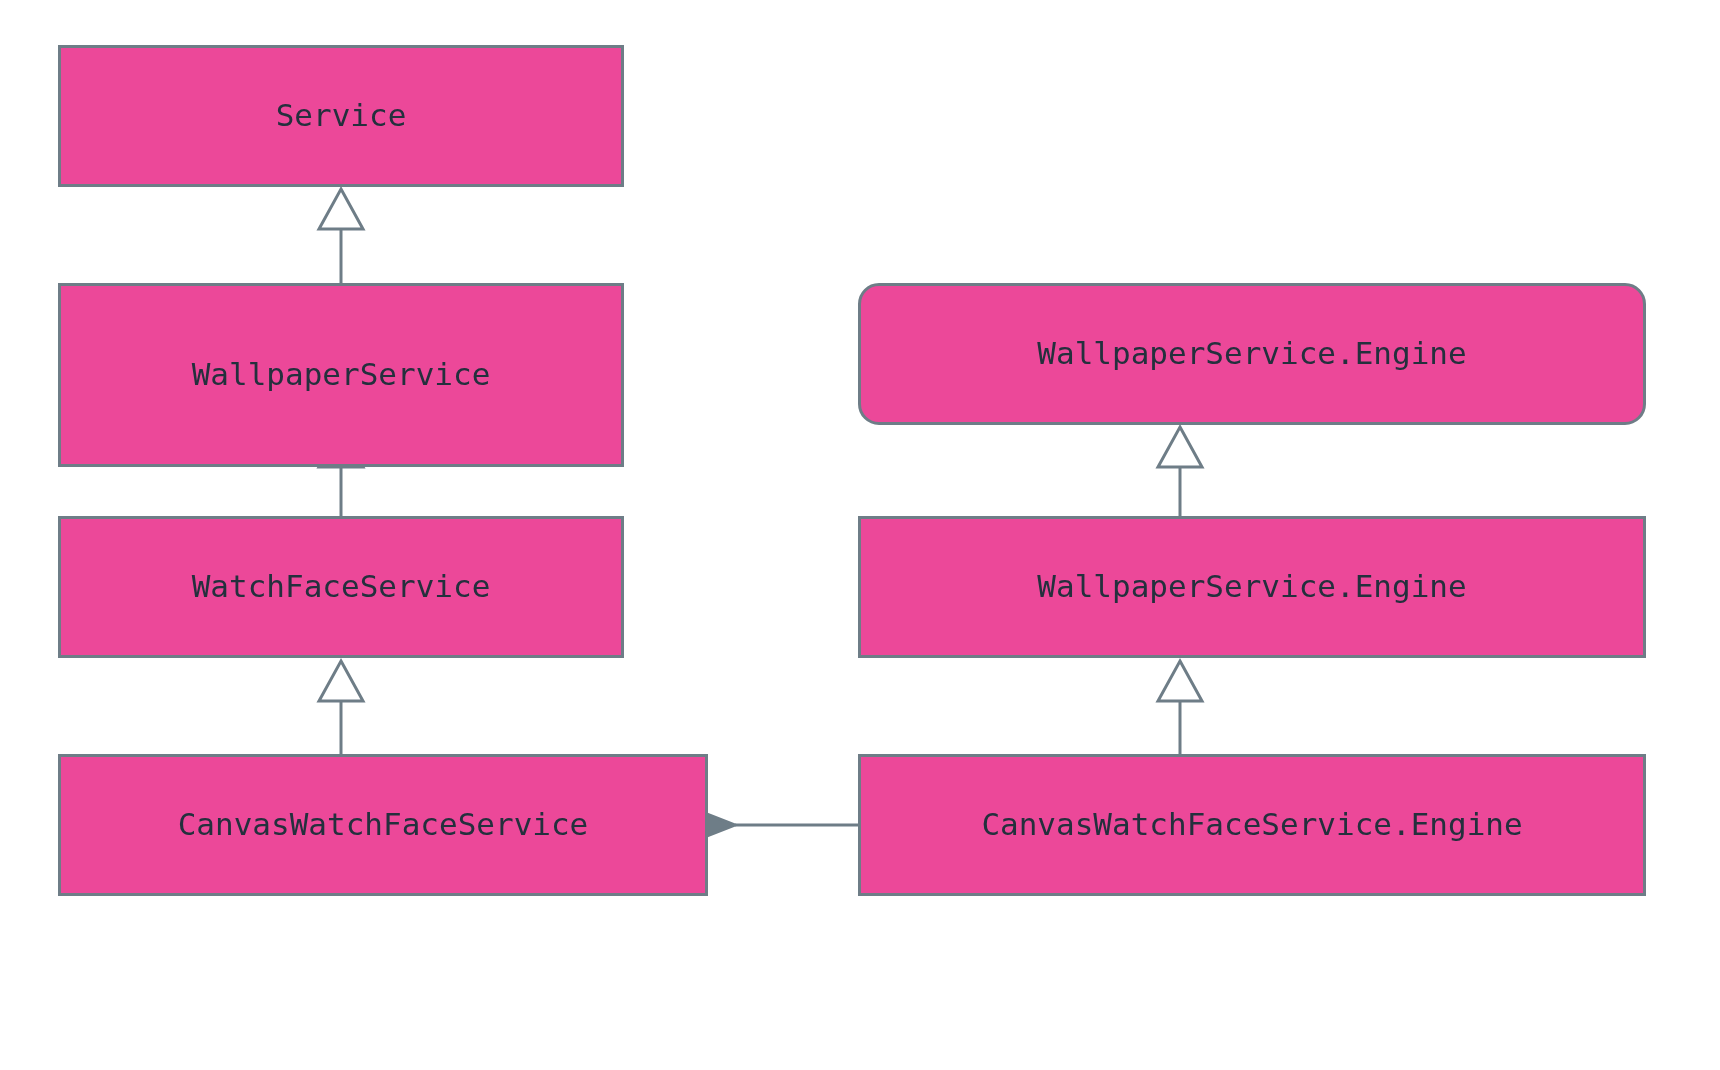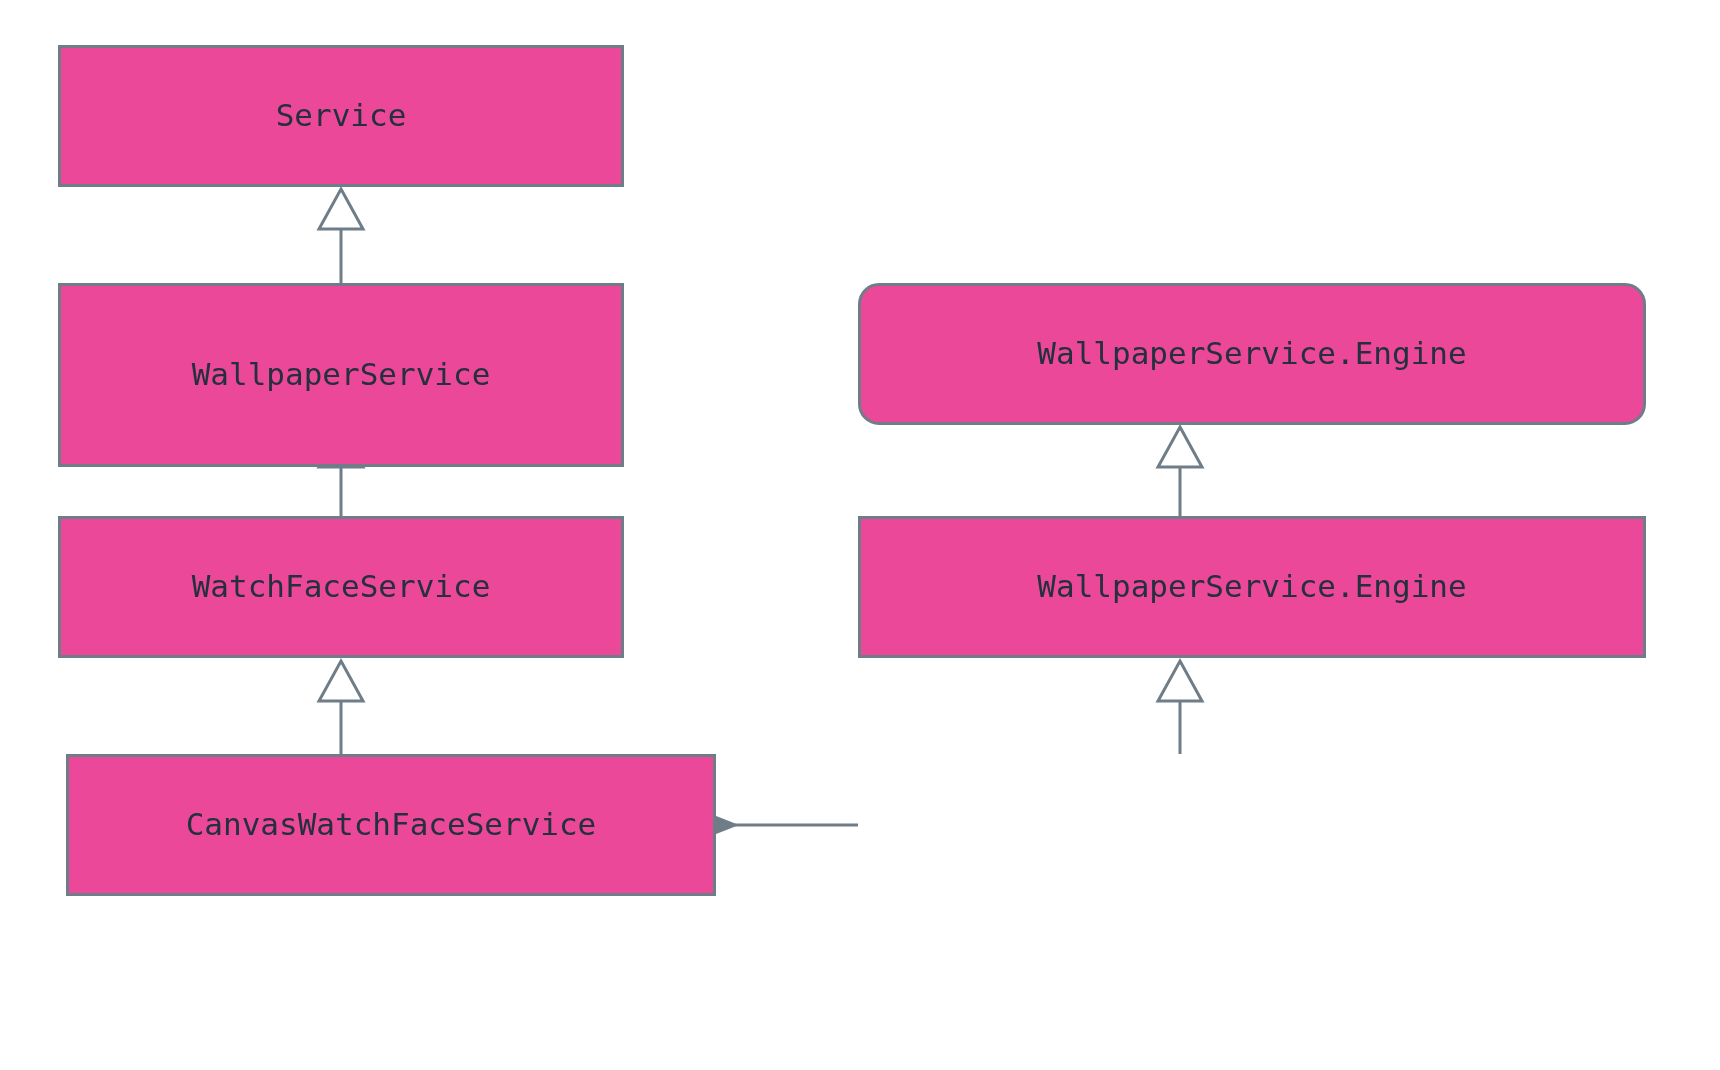--- a/index.html
+++ b/index.html
@@ -90,26 +90,29 @@
   </div>
 
   <div class="uml-class-box" style="left:58px; top:283px; width:566px; height:184px;">
     <span class="uml-class-name">WallpaperService</span>
   </div>
 
   <div class="uml-class-box" style="left:58px; top:516px; width:566px; height:142px;text-align:center;">
     <span class="uml-class-name">WatchFaceService</span>
   </div>
 
-  <div class="uml-class-box" style="left:58px; top:754px; width:650px; height:142px;margin-left:8px;">
+  <div class="uml-class-box" style="left:58px; top:754px; width:650px; height:142px;">
     <span class="uml-class-name">CanvasWatchFaceService</span>
   </div>
 
   <div class="uml-class-box" style="left:858px; top:283px; width:788px; height:142px;border-radius:21px;">
     <span class="uml-class-name">WallpaperService.Engine</span>
   </div>
 
   <div class="uml-class-box" style="left:858px; top:516px; width:788px; height:142px;">
     <span class="uml-class-name">WallpaperService.Engine</span>
   </div>
 
+  <div class="uml-class-box" style="left:858px; top:754px; width:788px; height:142px;">
+    <span class="uml-class-name">CanvasWatchFaceService.Engine</span>
+  </div>
 
 </div>
 
 </body></html>

